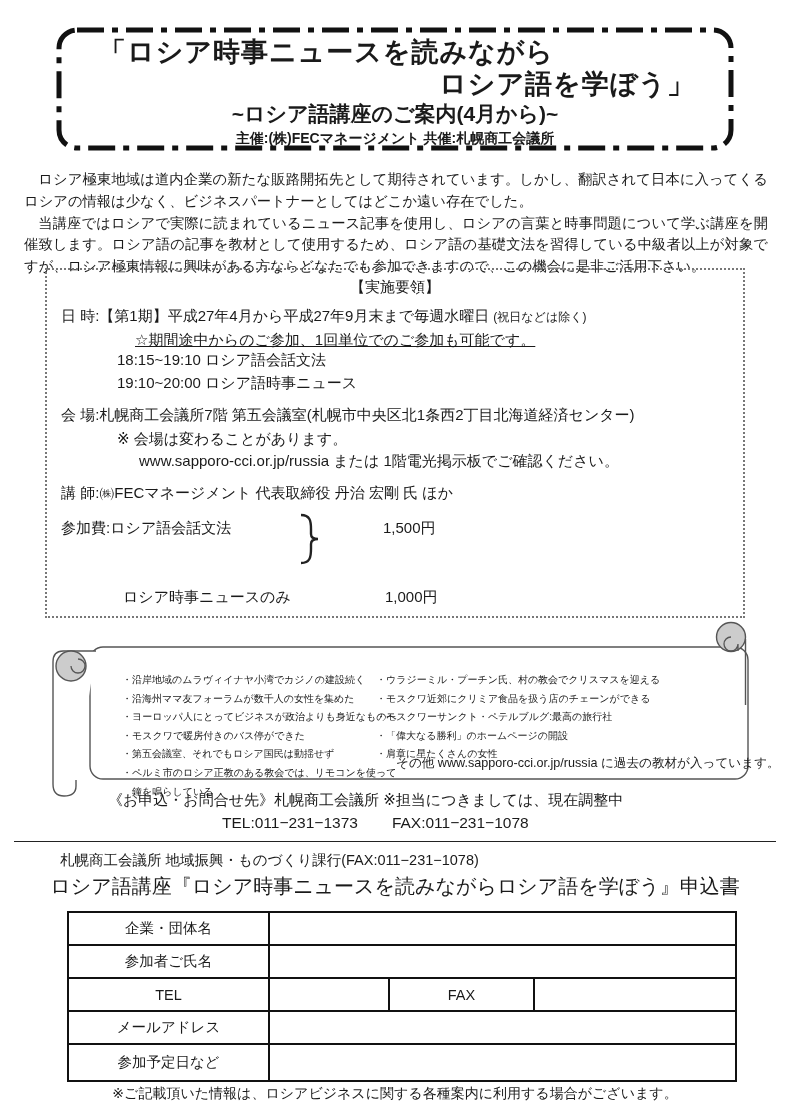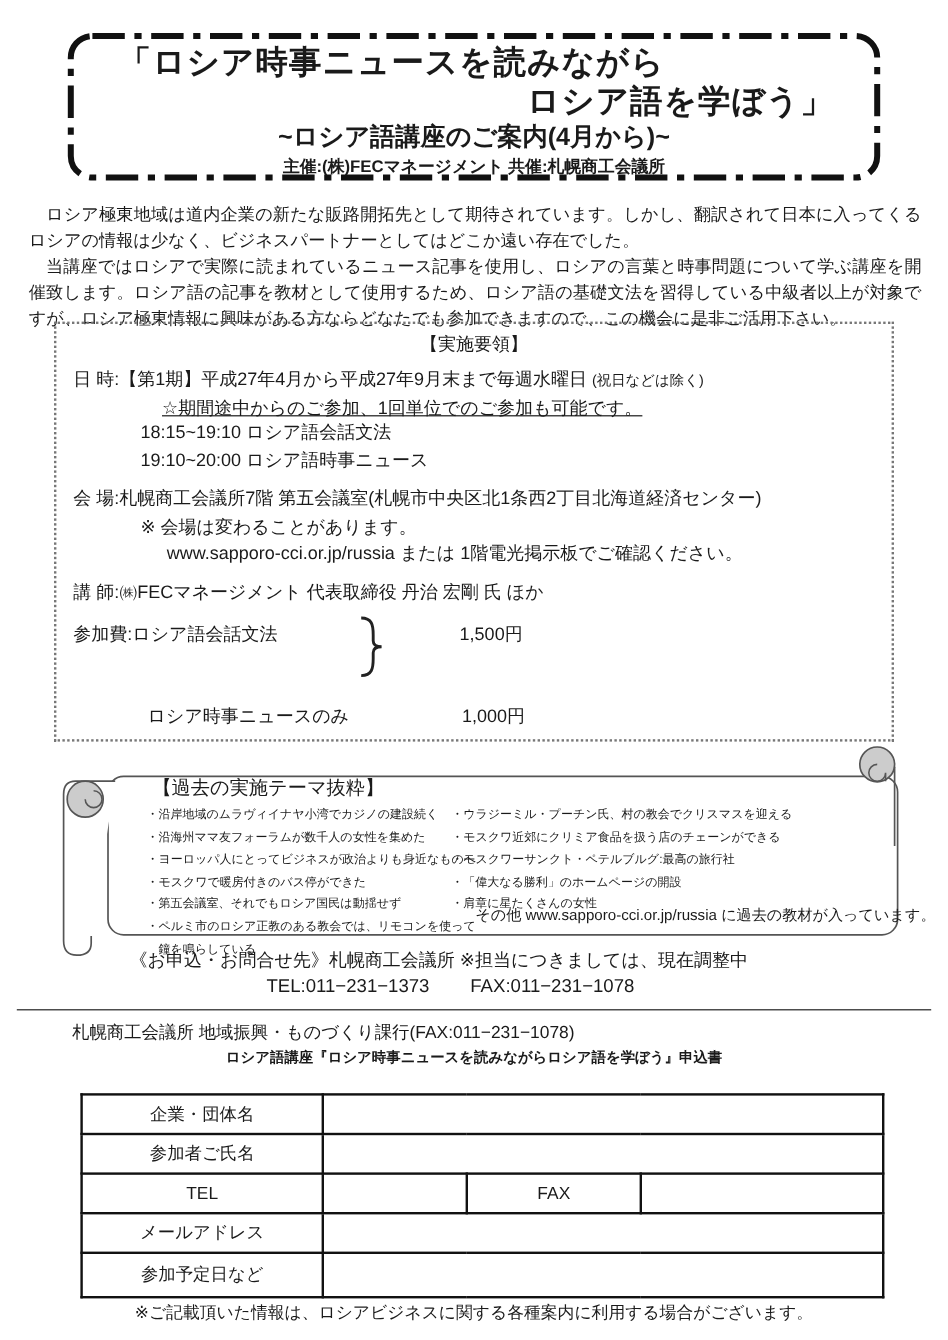--- a/index.html
+++ b/index.html
@@ -56,21 +56,21 @@
   .s-note{left:396px;top:140px;font-size:12.6px;white-space:nowrap;}
 
   
   .c-line1{left:108px;top:791px;font-size:15px;white-space:nowrap;}
   .c-line2{left:222px;top:814px;font-size:15.5px;white-space:nowrap;}
   .c-line2 span{margin-right:34px;}
   .rule{left:14px;top:841px;width:762px;border-top:1.5px solid #222;height:0;}
 
   
   .a-dept{left:60px;top:851px;font-size:14.5px;white-space:nowrap;}
-  .a-title{left:0;top:873px;width:100%;text-align:center;font-size:12px;font-weight:bold;white-space:nowrap;}
+  .a-title{left:0;top:873px;width:100%;text-align:center;font-size:20px;font-weight:normal;white-space:nowrap;}
   .a-table{left:67px;top:911px;border-collapse:collapse;table-layout:fixed;}
   .a-table td{border:2px solid #111;font-size:14.5px;padding:0 6px;}
   .a-table td.lab{text-align:center;padding:0;}
   .a-note{left:0;top:1085px;width:100%;text-align:center;font-size:14px;white-space:nowrap;}
 </style>
 </head>
 <body>
 
 <div class="abs title-box">
   <svg width="680" height="126" viewBox="0 0 680 126">
@@ -116,21 +116,20 @@
 
     <path d="M96 36 L63 36 Q53 36 53 47 L53 169 Q53 181 64 181 Q76 181 76 171 L76 165" fill="#ffffff" stroke="#555" stroke-width="1.4"></path>
 
     <circle cx="71" cy="51" r="15" fill="#cccccc" stroke="#555" stroke-width="1.4"></circle>
     <path d="M71 51 a7 7 0 1 0 7 -7" fill="none" stroke="#555" stroke-width="1.3"></path>
 
     <circle cx="731" cy="22" r="14.5" fill="#cccccc" stroke="#555" stroke-width="1.4"></circle>
     <path d="M731 22 a7 7 0 1 0 7 7 L738 36" fill="none" stroke="#555" stroke-width="1.3"></path>
     <line x1="745.5" y1="24" x2="745.5" y2="90" stroke="#555" stroke-width="1.4"></line>
   </svg>
-  <div class="abs s-title">【過去の実施テーマ抜粋】</div>
   <div class="abs s-list s-left">
     <div>・沿岸地域のムラヴィイナヤ小湾でカジノの建設続く</div>
     <div>・沿海州ママ友フォーラムが数千人の女性を集めた</div>
     <div>・ヨーロッパ人にとってビジネスが政治よりも身近なものへ</div>
     <div>・モスクワで暖房付きのバス停ができた</div>
     <div>・第五会議室、それでもロシア国民は動揺せず</div>
     <div>・ペルミ市のロシア正教のある教会では、リモコンを使って鐘を鳴らしている</div>
   </div>
   <div class="abs s-list s-right">
     <div>・ウラジーミル・プーチン氏、村の教会でクリスマスを迎える</div>

